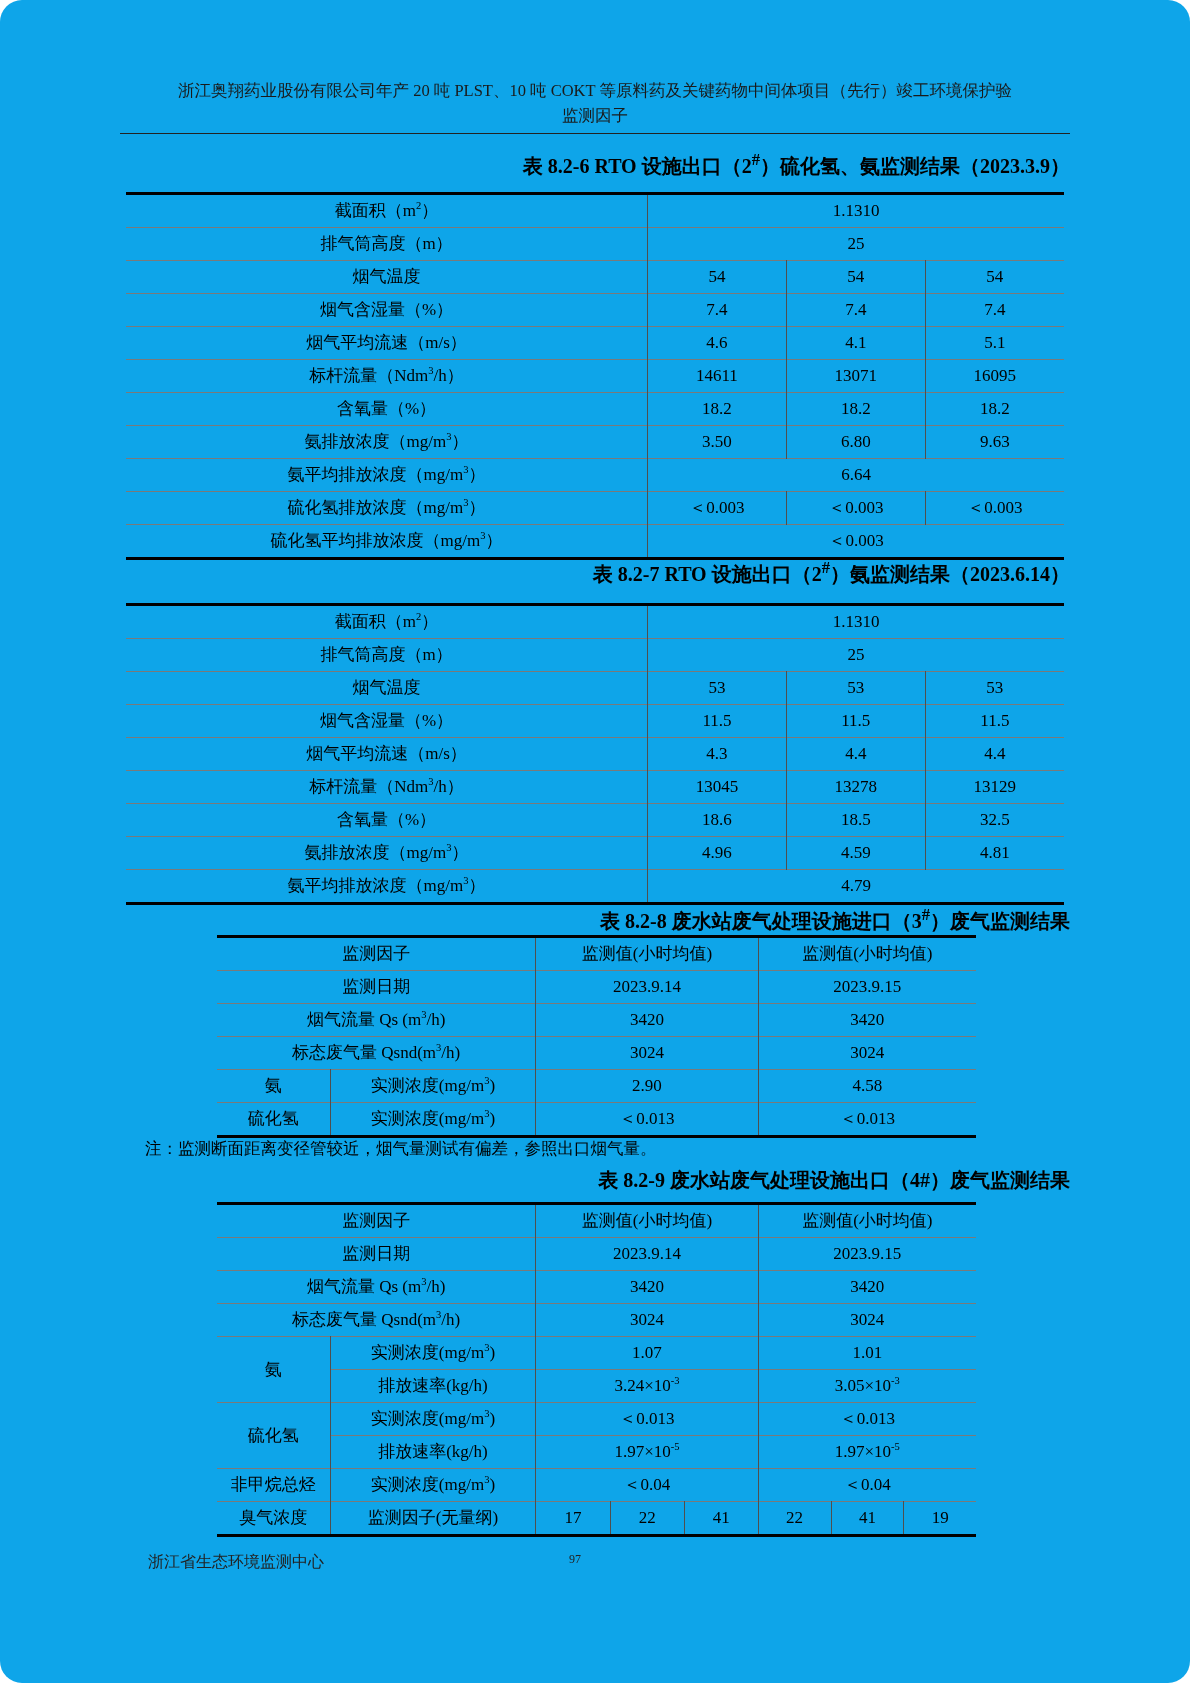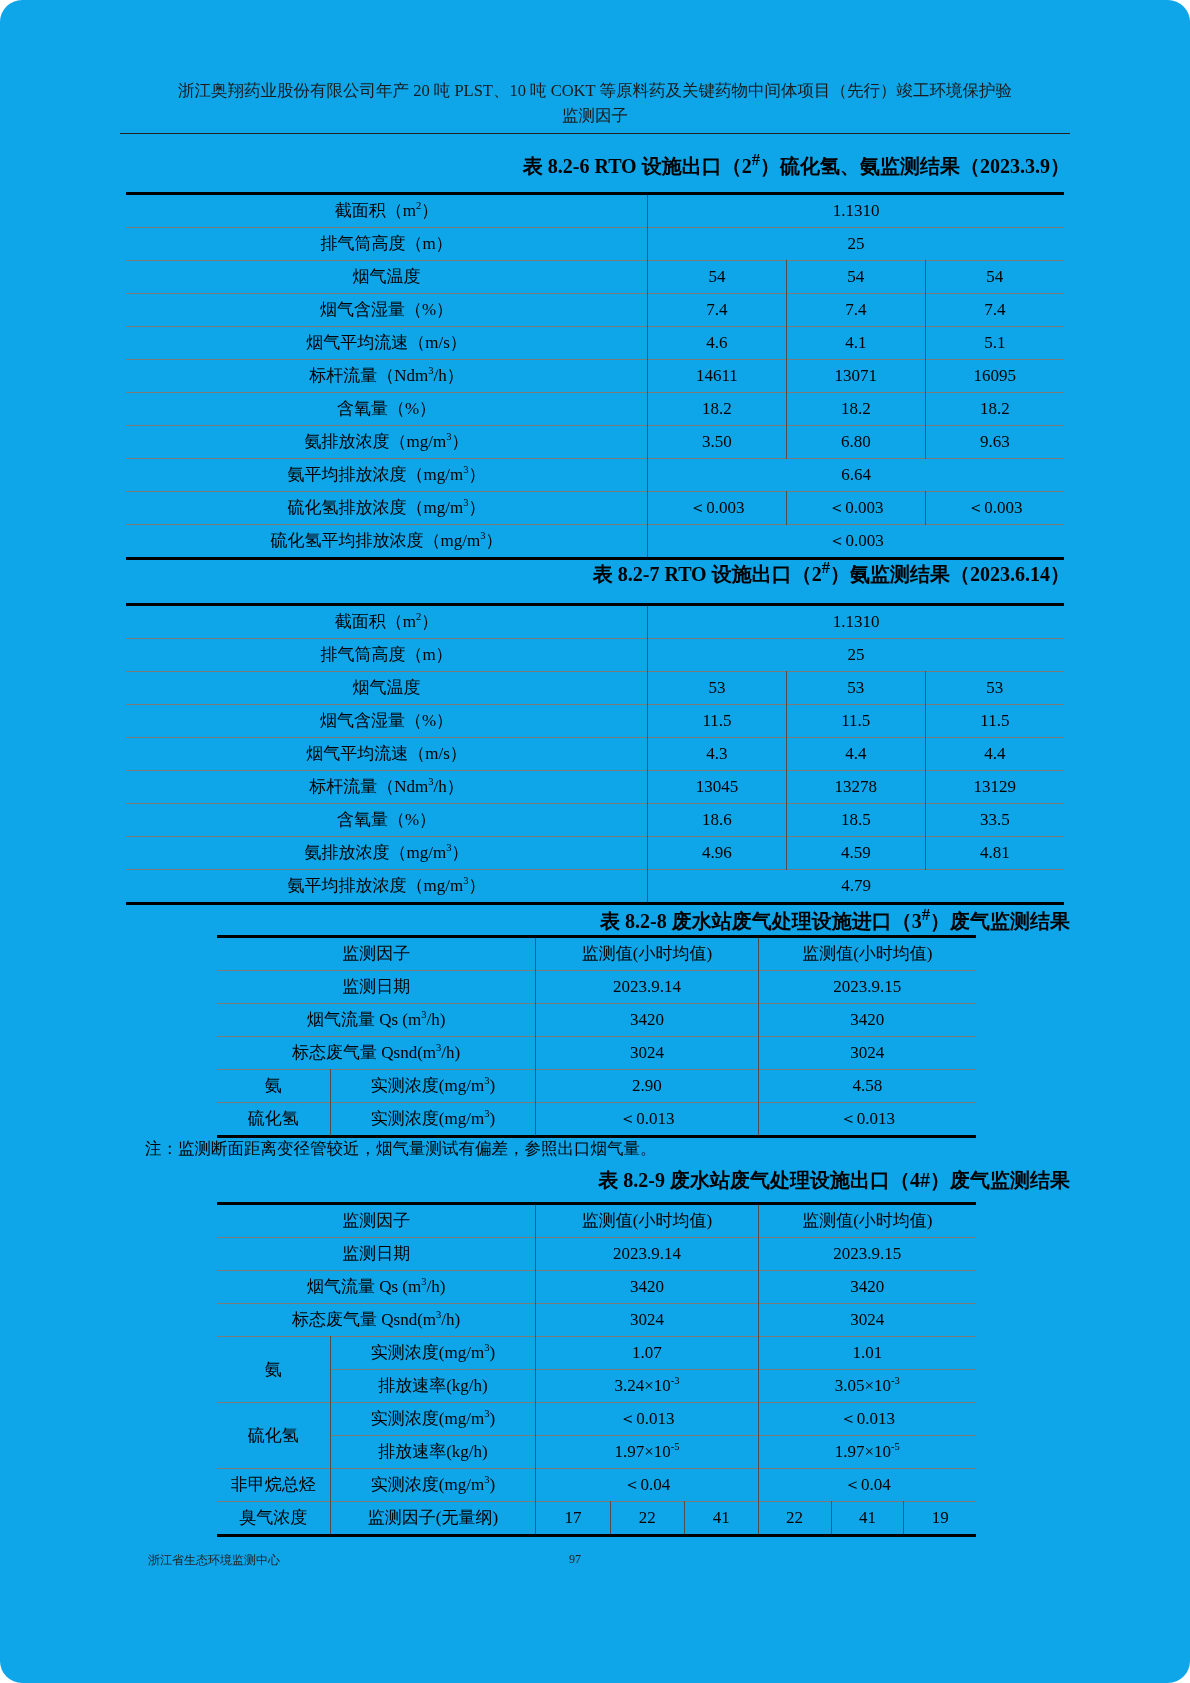--- a/index.html
+++ b/index.html
@@ -47,21 +47,21 @@
   }
   table.doc td:last-child{border-right:none;}
   table.doc tr:first-child td{border-top:none;}
   table.doc sup{font-size:62%;line-height:0;}
   .note{
     position:absolute;top:1138px;left:145px;width:940px;
     font-size:16.5px;color:#000;
   }
   .footer-left{
     position:absolute;top:1552px;left:148px;
-    font-size:12px;color:#222;
+    font-size:16px;color:#222;
   }
   .footer-page{
     position:absolute;top:1552px;left:545px;width:60px;
     text-align:center;font-size:12px;color:#222;
   }
 </style>
 </head>
 <body>
 
 <div class="page">
@@ -181,21 +181,21 @@
         <tr>
           <td>标杆流量（Ndm<sup>3</sup>/h）</td>
           <td>13045</td>
           <td>13278</td>
           <td>13129</td>
         </tr>
         <tr>
           <td>含氧量（%）</td>
           <td>18.6</td>
           <td>18.5</td>
-          <td>33.5</td>
+          <td>32.5</td>
         </tr>
         <tr>
           <td>氨排放浓度（mg/m<sup>3</sup>）</td>
           <td>4.96</td>
           <td>4.59</td>
           <td>4.81</td>
         </tr>
         <tr>
           <td>氨平均排放浓度（mg/m<sup>3</sup>）</td>
           <td colspan="3">4.79</td>

